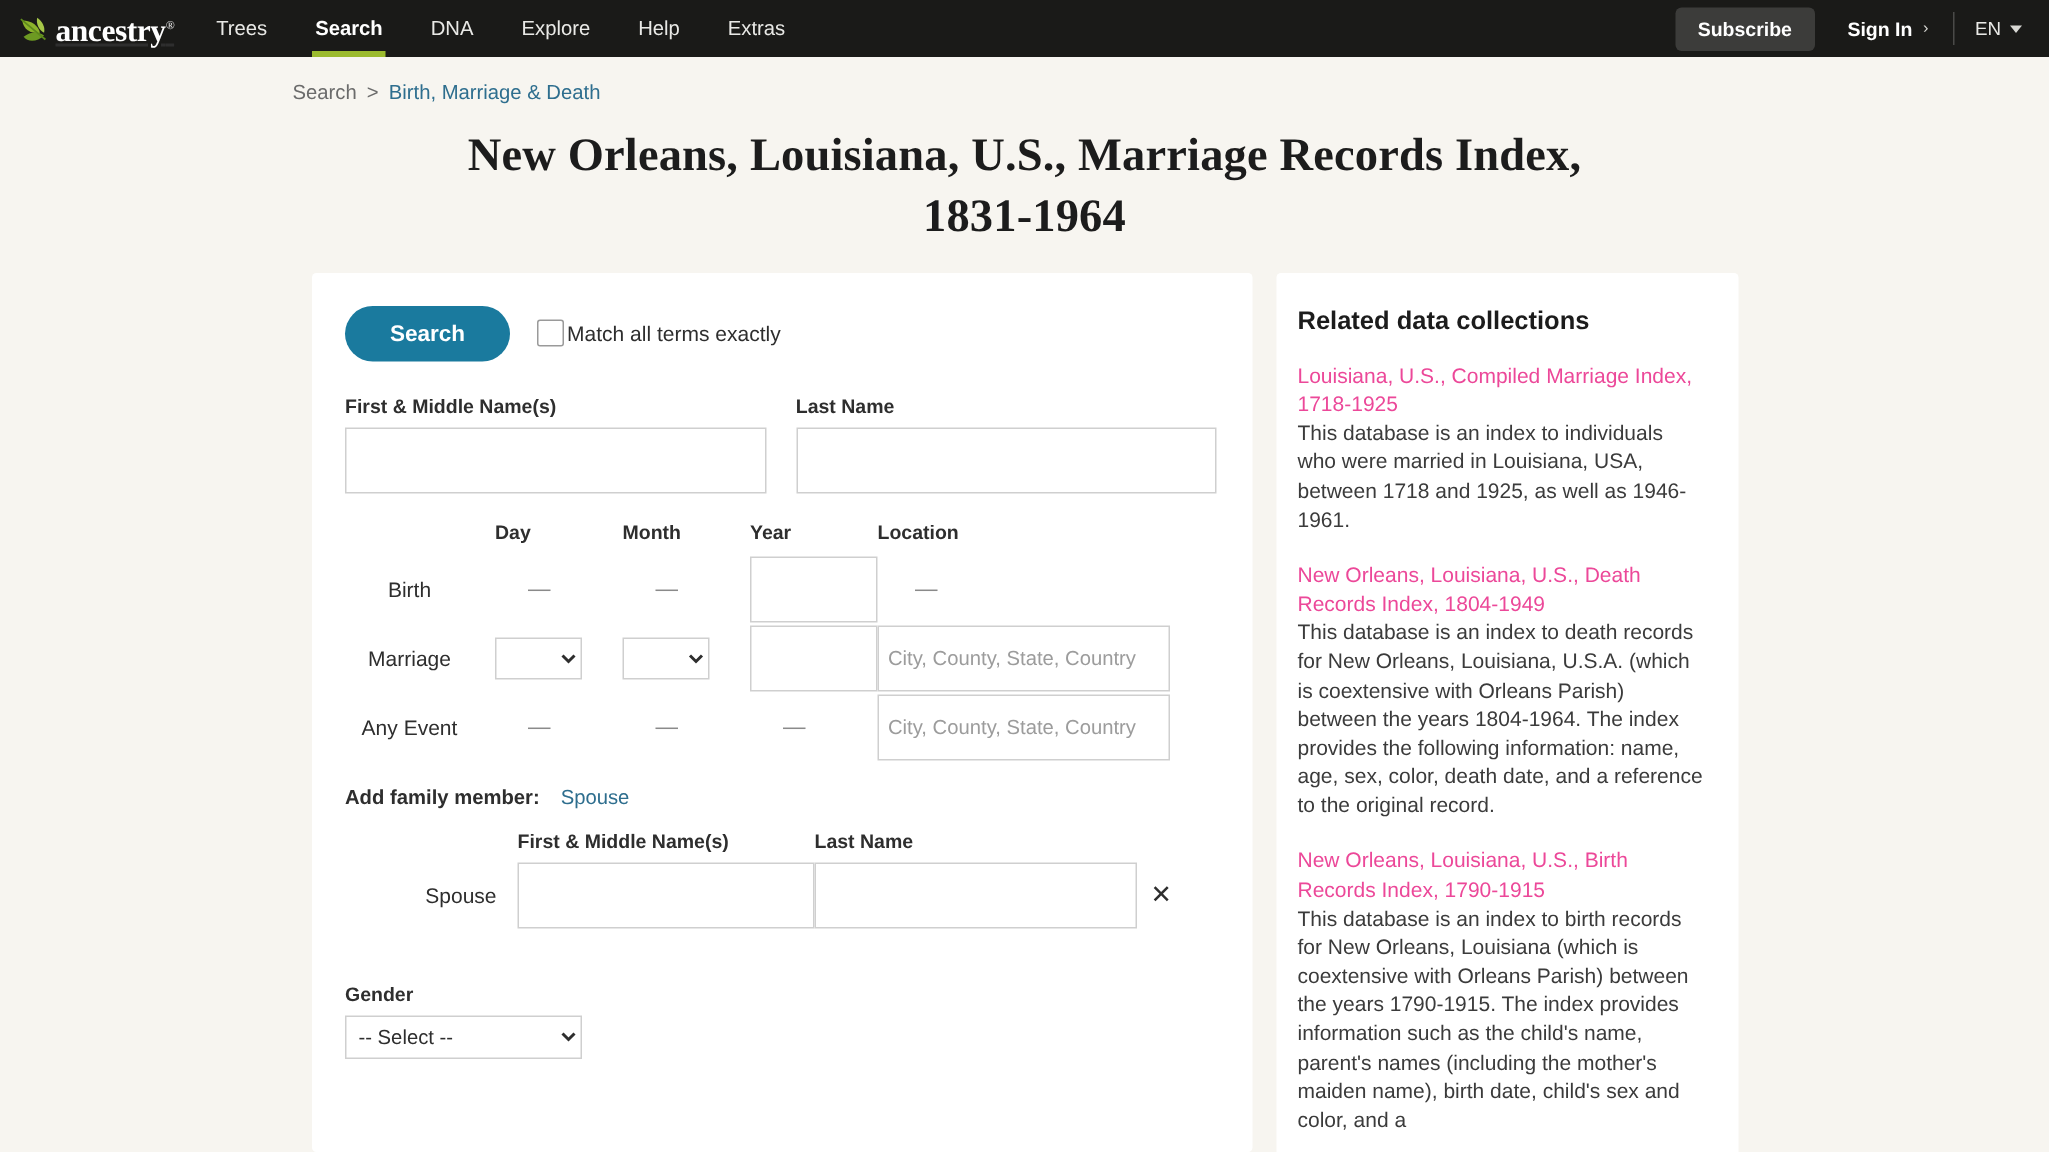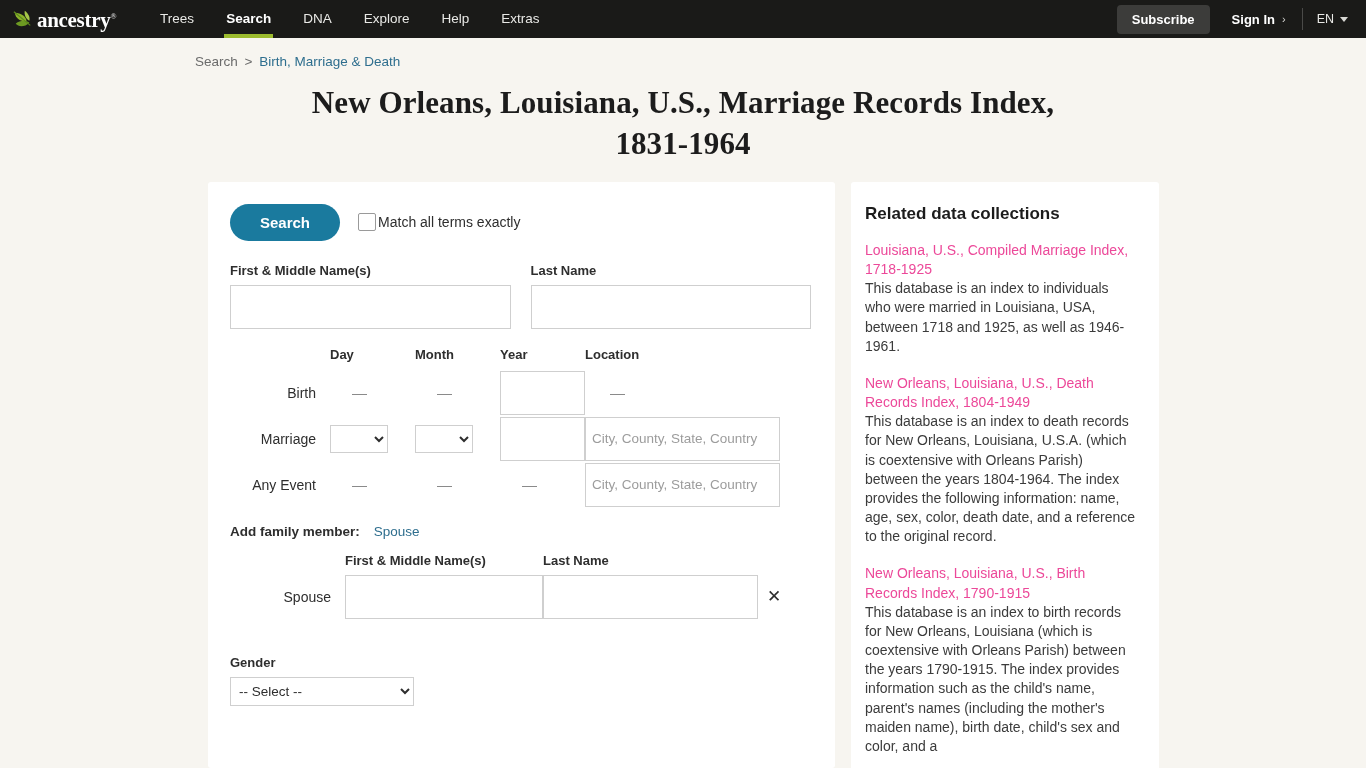--- a/index.html
+++ b/index.html
@@ -15,21 +15,21 @@
 
   
   .topnav {
     height: 38px;
     background: #1a1a18;
     display: flex;
     align-items: center;
     padding: 0 14px 0 12px;
     position: relative;
   }
-  .logo-wrap { display: flex; align-items: center; gap: 3px; margin-right: 28px; }
+  .logo-wrap { display: flex; align-items: flex-end; gap: 3px; margin-right: 12px; text-decoration: underline; }
   .leaf { width: 22px; height: 20px; display: block; }
   .logo-text {
     color: #ffffff;
     font-family: "Liberation Serif", serif;
     font-size: 21px;
     font-weight: 700;
     letter-spacing: -0.3px;
     line-height: 1;
     position: relative;
     top: 1px;
@@ -197,21 +197,21 @@
   .ev-head {
     font-size: 13px;
     font-weight: 700;
     color: #2e2e2e;
     padding-bottom: 8px;
     text-align: left;
   }
   .ev-rowlabel {
     font-size: 14px;
     color: #2e2e2e;
-    text-align: right;
+    text-align: center;
     padding-right: 14px;
   }
   .ev-cell { display: flex; align-items: center; height: 46px; }
   .dash { color: #8a8a8a; font-size: 15px; padding-left: 22px; }
   .dash.wide { padding-left: 25px; }
   .sel-sm { width: 58px; }
   .yr-input { width: 78px; }
   .loc-input { width: 183px; }
 
   
@@ -255,21 +255,21 @@
     font-size: 12.5px;
     color: #4a7f96;
     cursor: pointer;
     display: inline-flex;
     align-items: center;
     gap: 6px;
   }
   .kw-hint .chev-sm { font-size: 10px; }
 
   .gender-block { margin-top: 36px; }
-  .gender-select { width: 184px; height: 29px; }
+  .gender-select { width: 158px; height: 29px; }
 
   
   .side-title {
     font-size: 17px;
     font-weight: 700;
     color: #1c1c1c;
     margin: 0 0 17px 0;
   }
   .coll { margin-bottom: 18px; }
   .coll-link {

